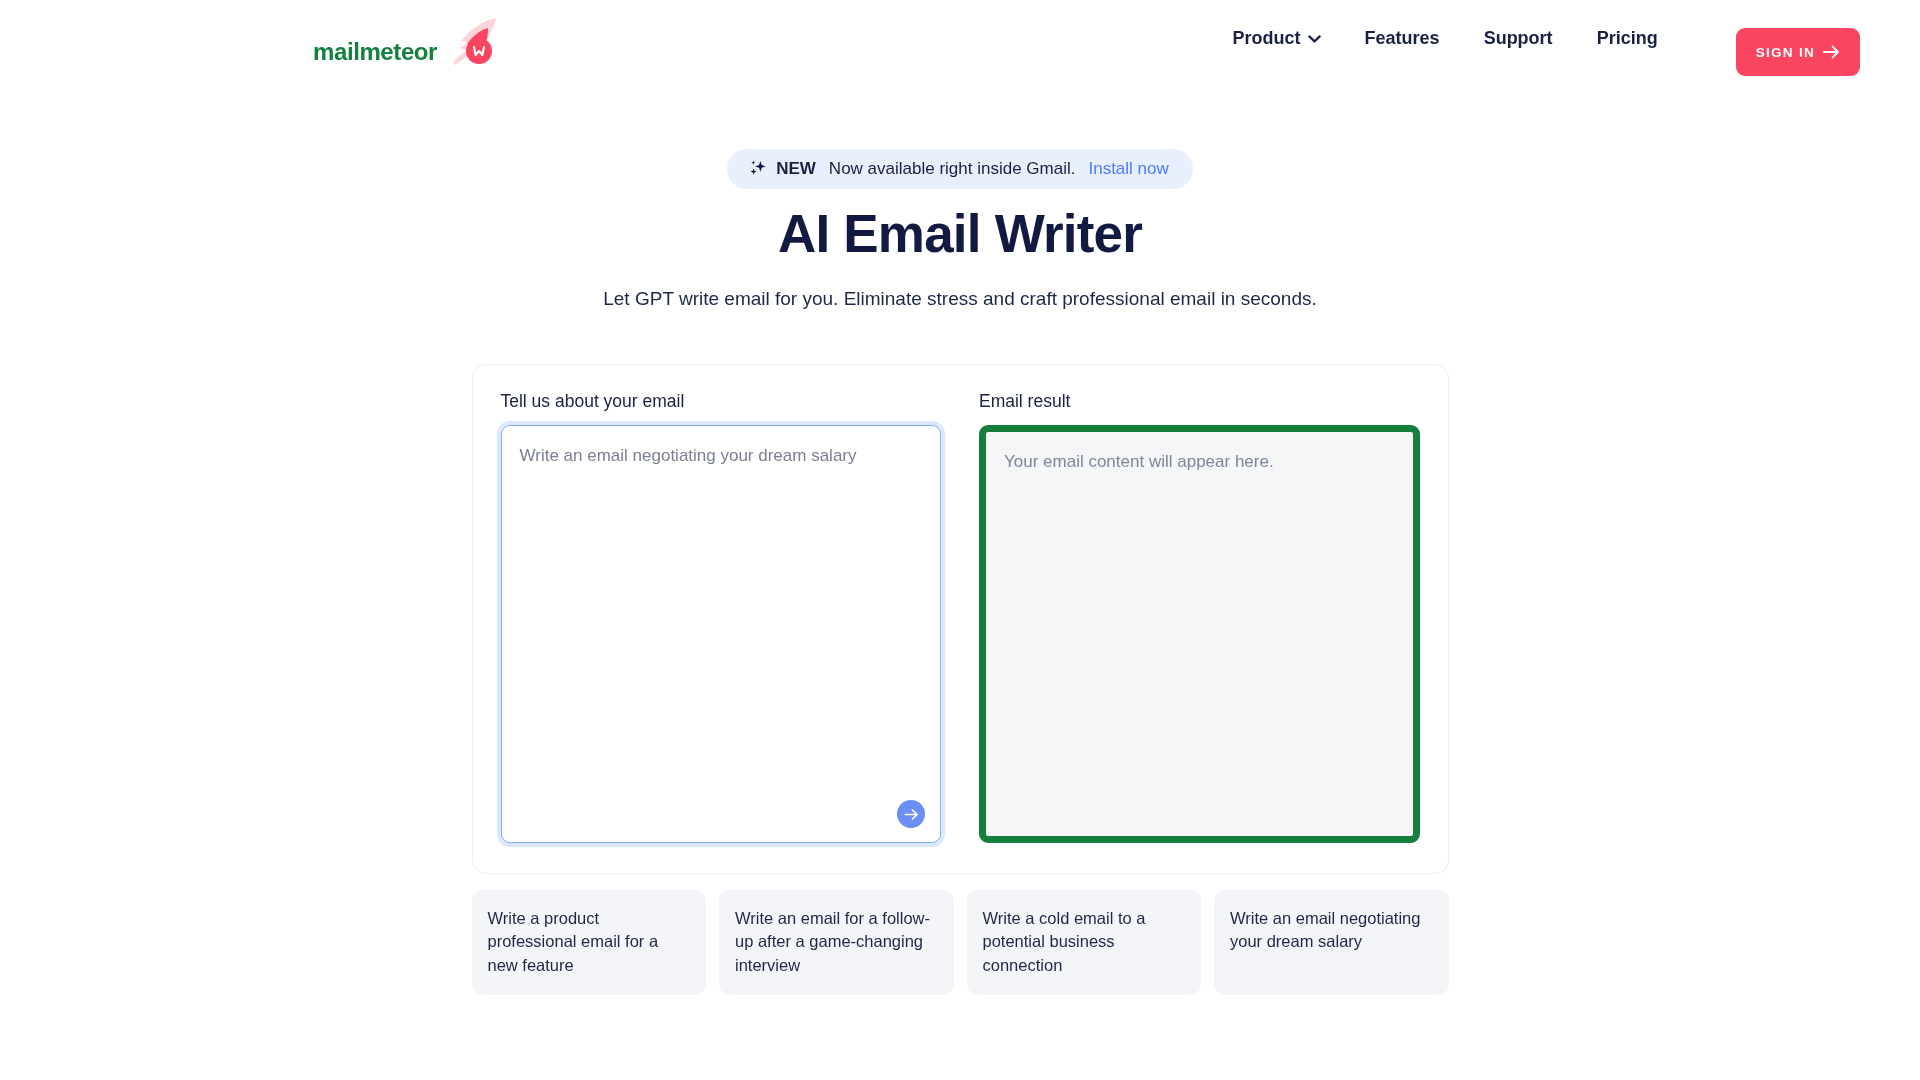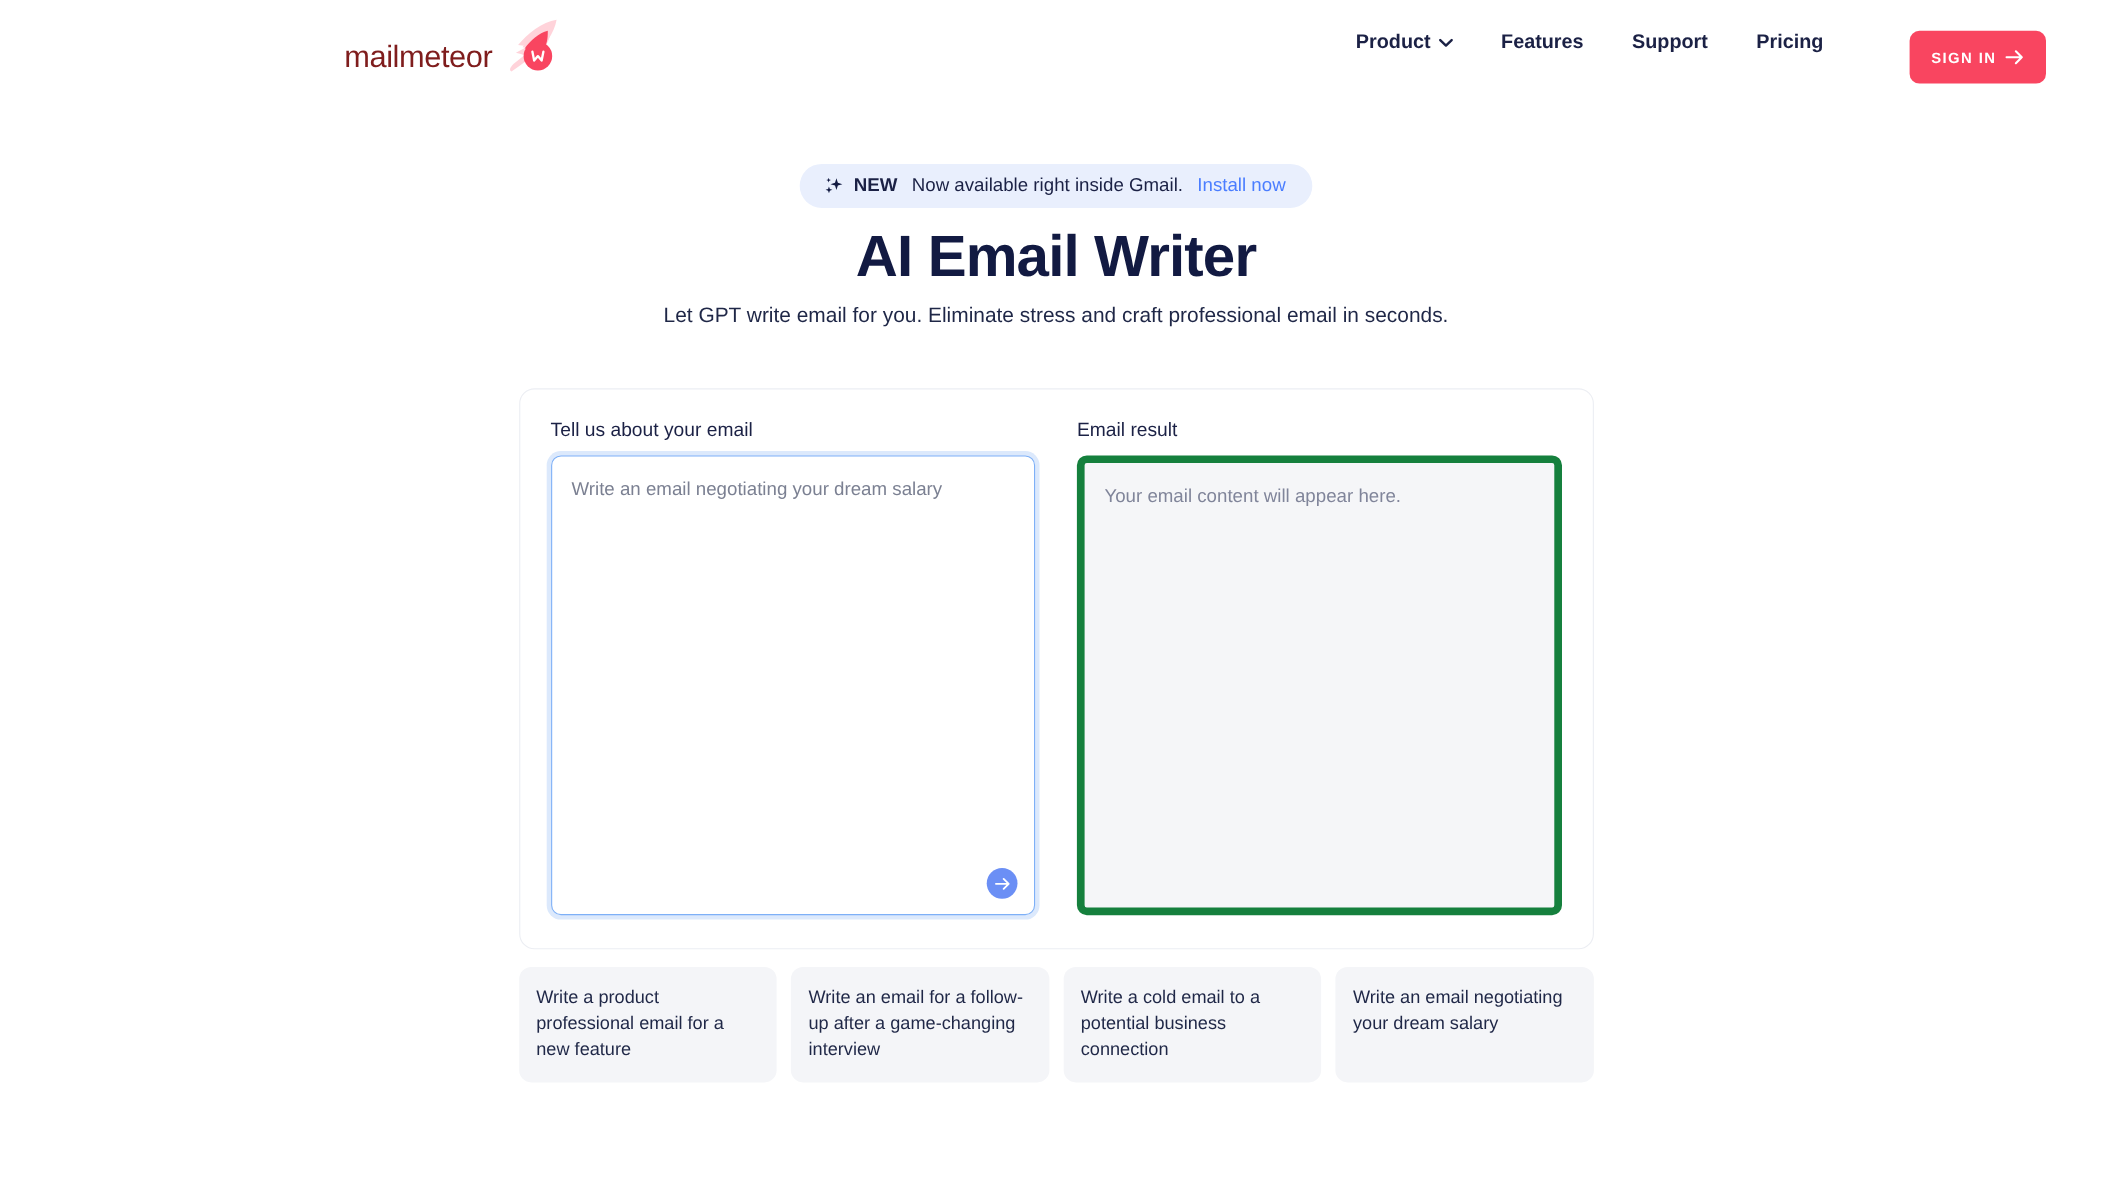--- a/index.html
+++ b/index.html
@@ -25,24 +25,24 @@
     padding: 0 60px 0 313px;
   }
 
   .logo {
     display: flex;
     align-items: center;
     gap: 0px;
     cursor: pointer;
   }
   .logo-word {
-    font-size: 28px;
-    font-weight: 400;
+    font-size: 24px;
+    font-weight: 700;
     letter-spacing: -0.4px;
-    color: #7f1d1d;
+    color: #15803d;
   }
   .logo-mark {
     width: 62px;
     height: 62px;
     margin-left: 2px;
     margin-top: -14px;
     flex: 0 0 auto;
   }
 
   .nav {
@@ -93,34 +93,34 @@
     display: inline-flex;
     align-items: center;
     gap: 13px;
     background: #e9effd;
     border-radius: 999px;
     padding: 10px 24px 10px 22px;
     font-size: 17px;
     color: #1b2145;
     cursor: pointer;
   }
-  .badge-new { display: flex; align-items: center; gap: 8px; font-weight: 700; }
+  .badge-new { display: flex; align-items: flex-start; gap: 8px; font-weight: 700; }
   .spark { width: 19px; height: 19px; display: block; }
   .badge-text { font-weight: 400; color: #1b2145; }
   .badge-link { color: #4a7dff; text-decoration: none; cursor: pointer; }
 
   .hero h1 {
     margin-top: 14px;
     font-size: 53px;
     font-weight: 800;
     letter-spacing: -0.8px;
     color: #121a42;
   }
   .hero-sub {
-    margin-top: 13px;
+    margin-top: 24px;
     font-size: 19px;
     color: #1f2747;
     font-weight: 400;
   }
 
   
   .card {
     width: 977px;
     margin: 54px auto 0;
     border: 1px solid #eceef3;

